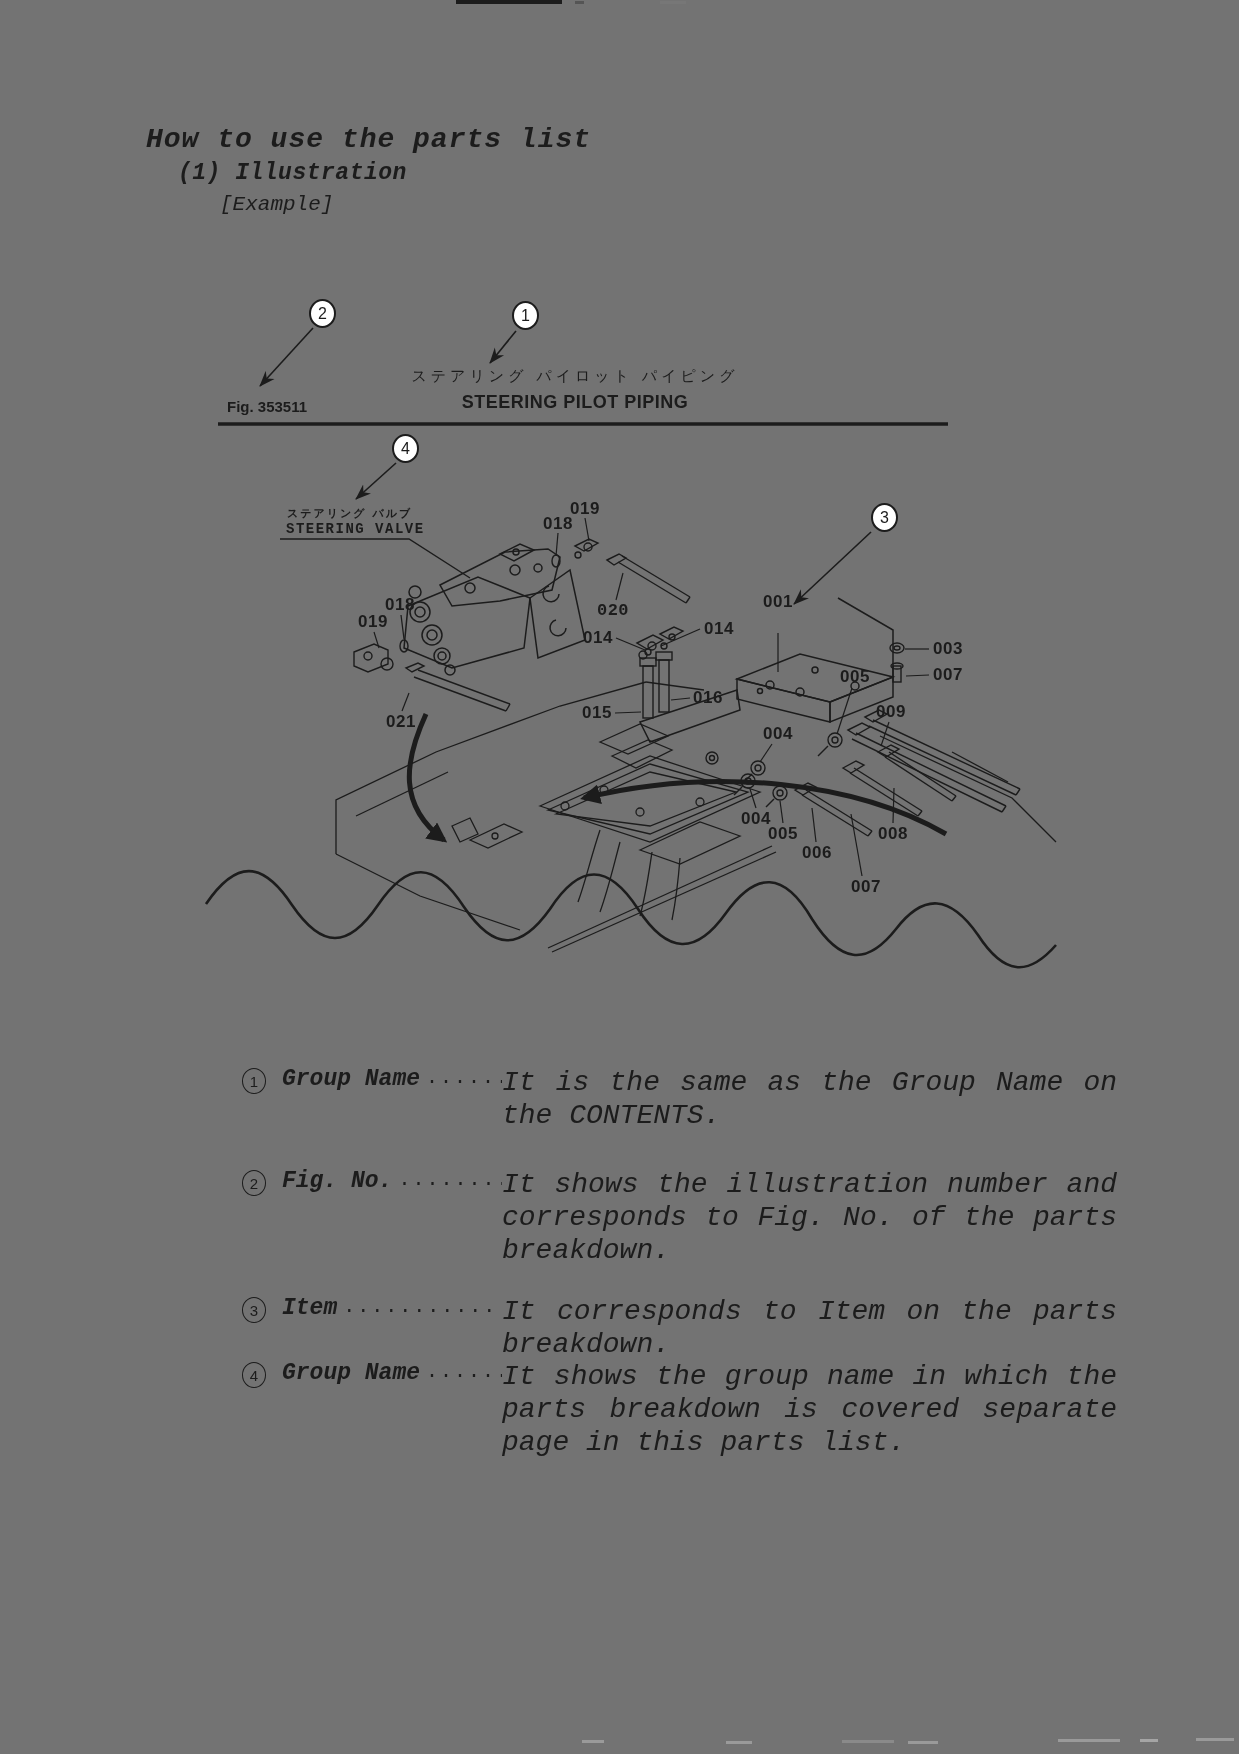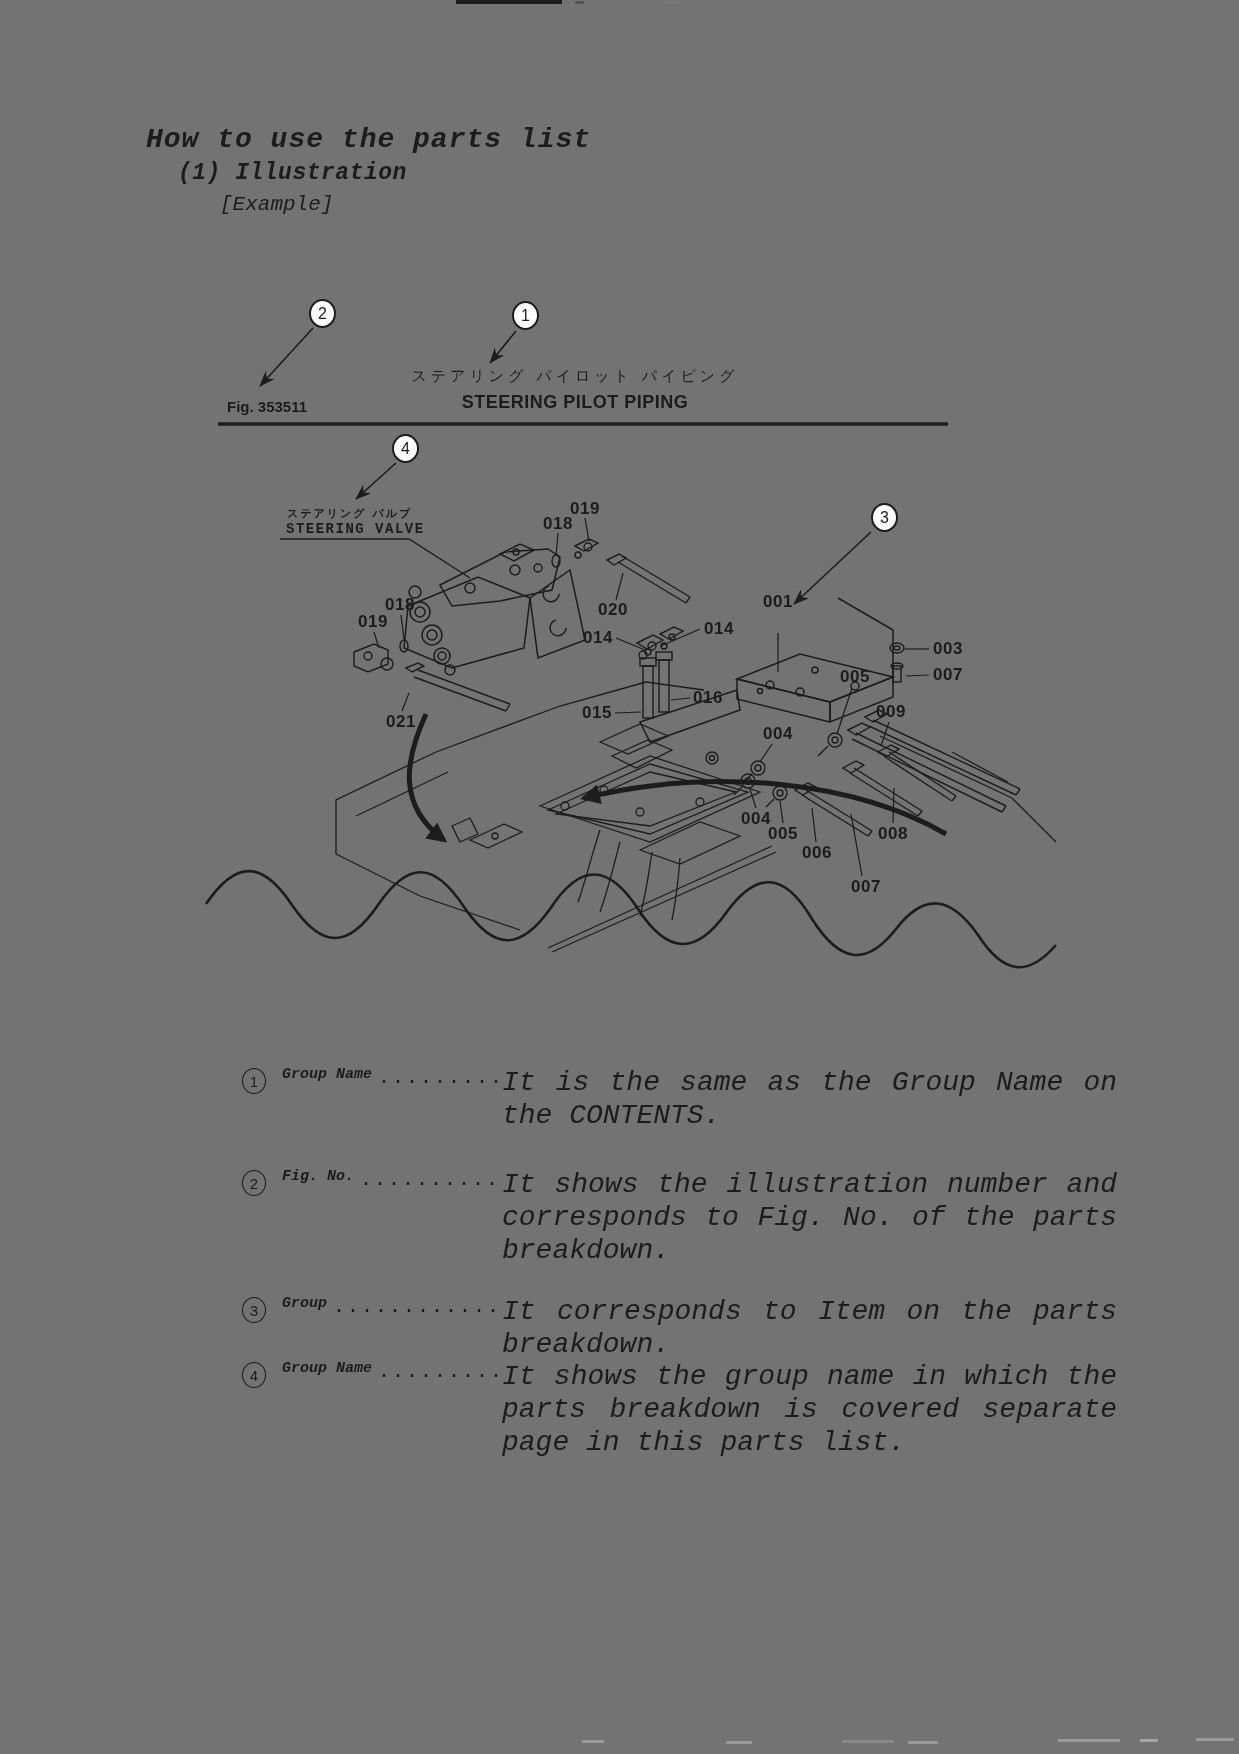--- a/index.html
+++ b/index.html
@@ -33,21 +33,21 @@
     font-family:"Liberation Sans","DejaVu Sans",sans-serif;white-space:nowrap;
   }
   
   .exp-row{left:242px;width:875px;display:flex;align-items:flex-start;}
   .exp-num{
     flex:0 0 auto;width:24px;height:26px;border:1.7px solid #1c1c1c;border-radius:50%;
     display:flex;align-items:center;justify-content:center;
     font-size:15px;font-family:"Liberation Sans","DejaVu Sans",sans-serif;
     margin-right:16px;margin-top:2px;box-sizing:border-box;
   }
-  .exp-term{flex:0 0 auto;font-size:15px;font-weight:bold;font-style:italic;white-space:nowrap;letter-spacing:0px;}
+  .exp-term{flex:0 0 auto;font-size:23px;font-weight:bold;font-style:italic;white-space:nowrap;letter-spacing:0px;}
   .exp-dots{flex:1 1 auto;overflow:hidden;white-space:nowrap;font-size:20px;letter-spacing:2px;padding:4px 2px 0 6px;}
   .exp-desc{flex:0 0 auto;width:615px;font-size:28px;font-style:italic;line-height:33px;text-align:justify;}
 </style>
 </head>
 <body>
 
 <div class="page">
 
   <svg class="abs" style="left:0;top:0;" width="1239" height="1754" viewBox="0 0 1239 1754">
     <defs>
@@ -289,21 +289,21 @@
   <div class="abs valve-ja">ステアリング バルブ</div>
   <div class="abs valve-en">STEERING VALVE</div>
 
   <div class="abs callout" style="left:512px;top:301px;">1</div>
   <div class="abs callout" style="left:309px;top:299px;">2</div>
   <div class="abs callout" style="left:871px;top:503px;">3</div>
   <div class="abs callout" style="left:392px;top:434px;">4</div>
 
   <span class="abs lbl" style="left:585px;top:509px;">019</span>
   <span class="abs lbl" style="left:558px;top:524px;">018</span>
-  <span class="abs lbl" style="left:613px;top:610px;">020</span>
+  <span class="abs lbl" style="left:613px;top:610px;font-family:Liberation Mono, monospace;">020</span>
   <span class="abs lbl" style="left:719px;top:629px;">014</span>
   <span class="abs lbl" style="left:598px;top:638px;">014</span>
   <span class="abs lbl" style="left:778px;top:602px;">001</span>
   <span class="abs lbl" style="left:948px;top:649px;">003</span>
   <span class="abs lbl" style="left:948px;top:675px;">007</span>
   <span class="abs lbl" style="left:855px;top:677px;">005</span>
   <span class="abs lbl" style="left:891px;top:712px;">009</span>
   <span class="abs lbl" style="left:708px;top:698px;">016</span>
   <span class="abs lbl" style="left:597px;top:713px;">015</span>
   <span class="abs lbl" style="left:373px;top:622px;">019</span>
@@ -325,21 +325,21 @@
 
   <div class="abs exp-row" style="top:1168px;">
     <span class="exp-num">2</span>
     <span class="exp-term">Fig. No.</span>
     <span class="exp-dots">···········</span>
     <div class="exp-desc">It shows the illustration number and corresponds to Fig. No. of the parts breakdown.</div>
   </div>
 
   <div class="abs exp-row" style="top:1295px;">
     <span class="exp-num">3</span>
-    <span class="exp-term">Group</span>
+    <span class="exp-term">Item</span>
     <span class="exp-dots">·····················</span>
     <div class="exp-desc">It corresponds to Item on the parts breakdown.</div>
   </div>
 
   <div class="abs exp-row" style="top:1360px;">
     <span class="exp-num">4</span>
     <span class="exp-term">Group Name</span>
     <span class="exp-dots">·········</span>
     <div class="exp-desc">It shows the group name in which the parts breakdown is  covered separate page in this parts list.</div>
   </div>

